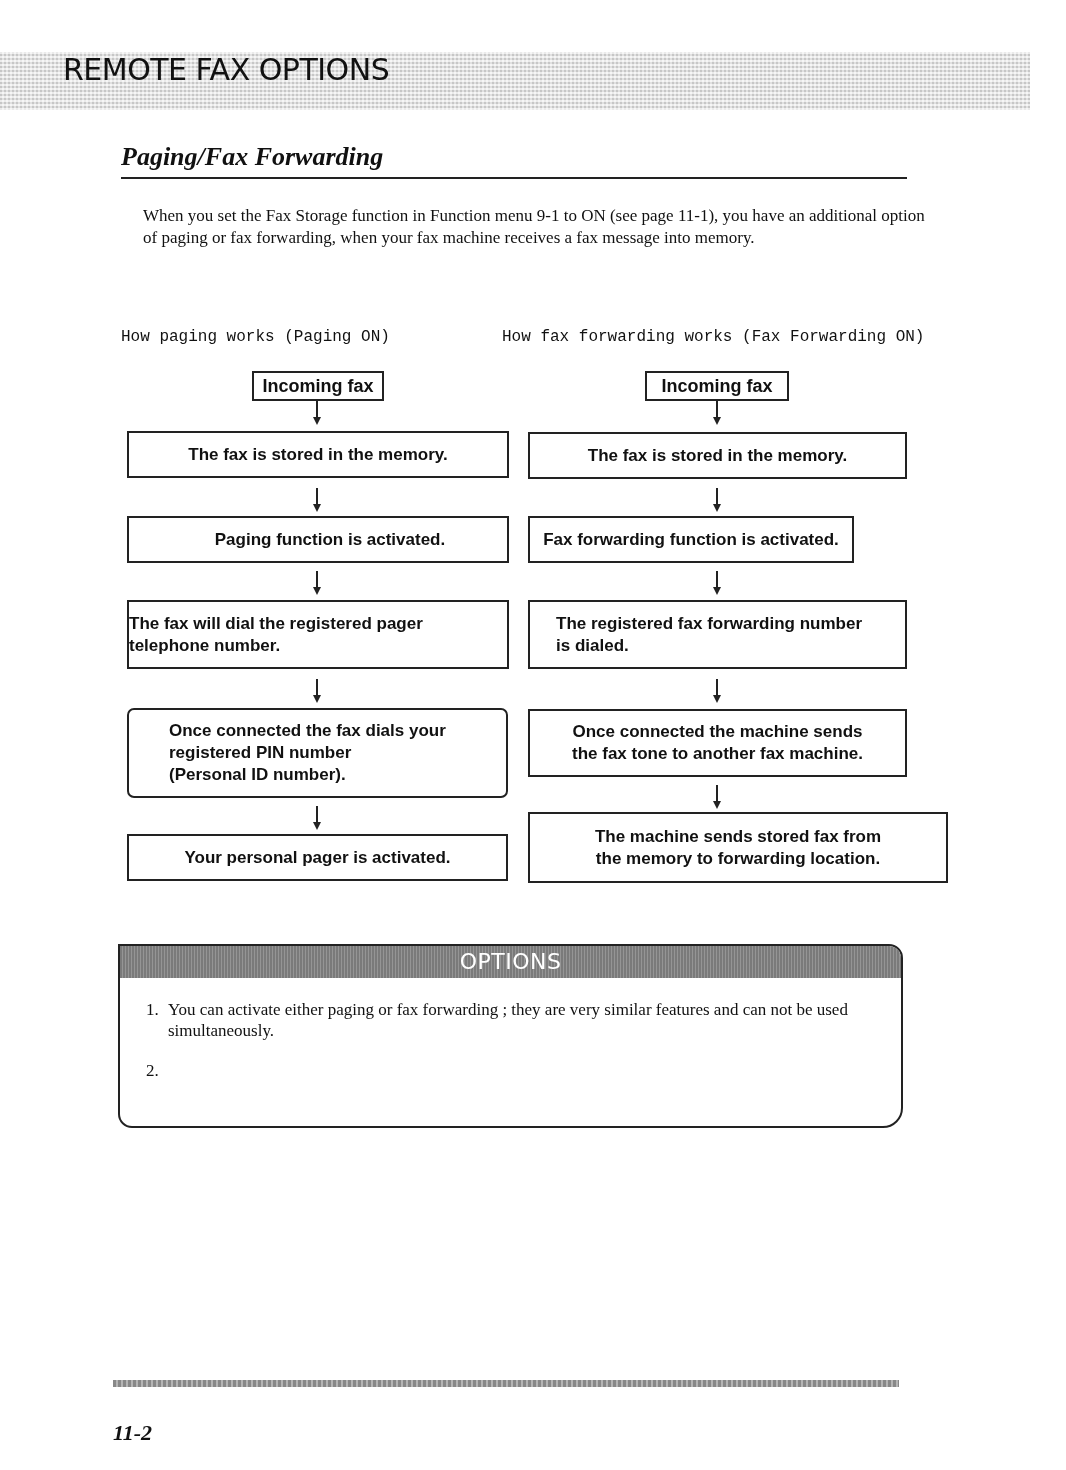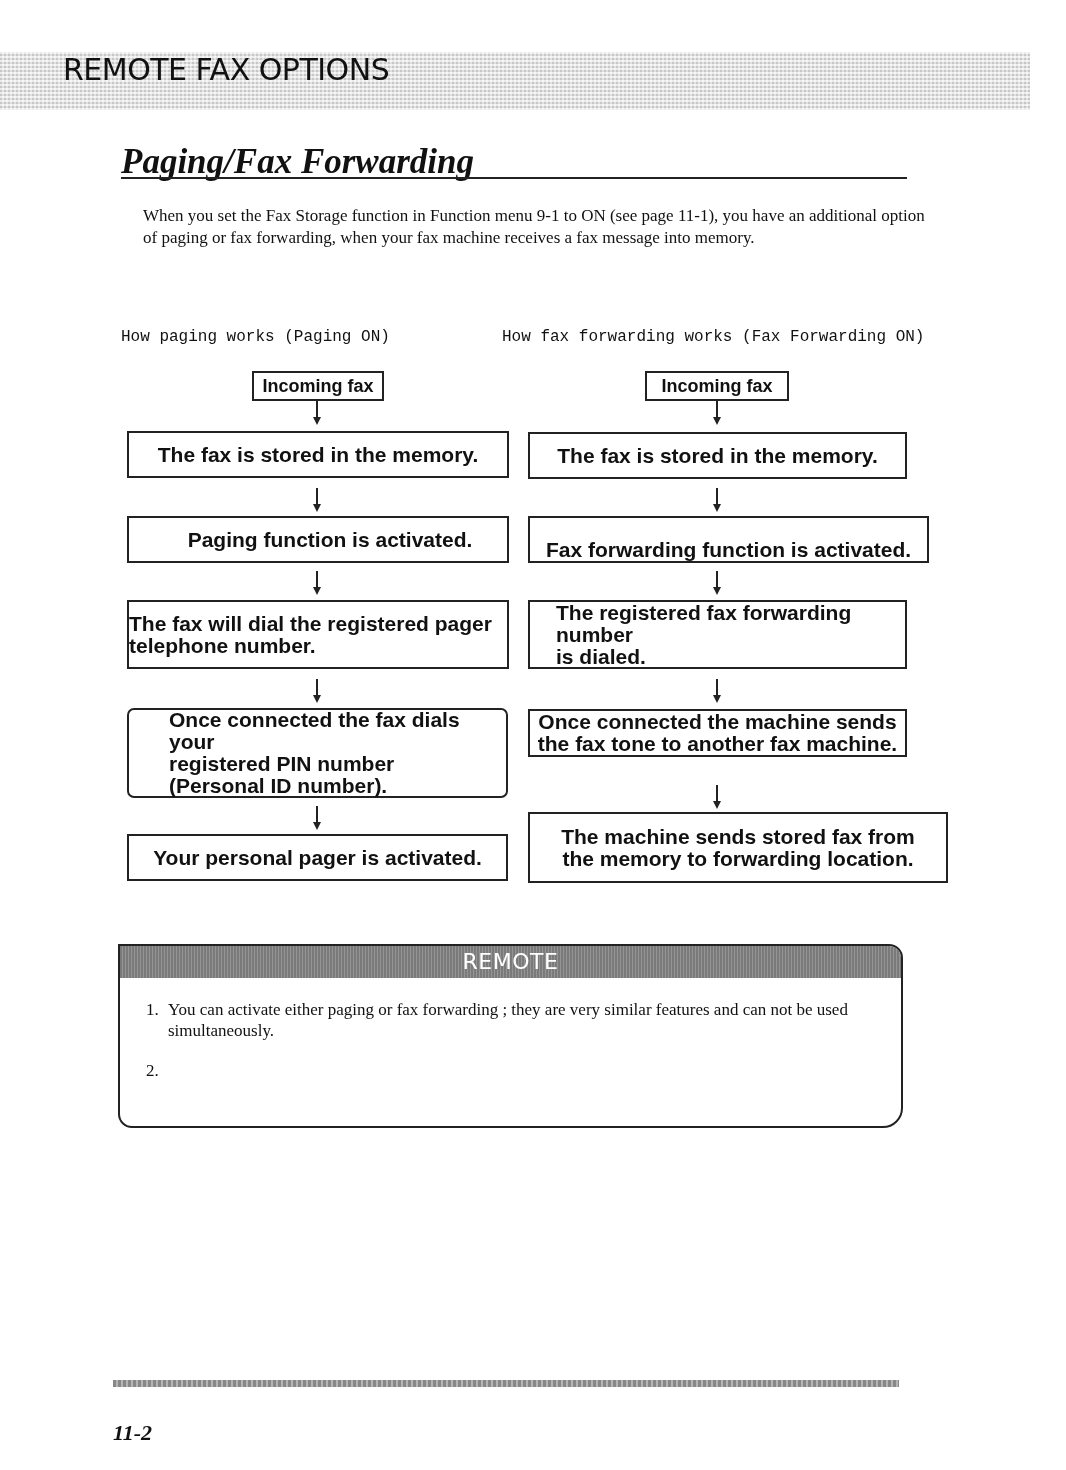--- a/index.html
+++ b/index.html
@@ -5,27 +5,27 @@
   html, body { margin:0; padding:0; background:#fff; }
   body { width:1066px; height:1470px; position:relative; overflow:hidden; color:#111; }
   .banner { position:absolute; left:0; top:52px; width:1030px; height:58px;
     background: repeating-linear-gradient(90deg, #cfcfcf 0 2px, #ececec 2px 4px),
                 #ddd; opacity:0.95; }
   .banner::after { content:""; position:absolute; inset:0;
     background: repeating-linear-gradient(0deg, rgba(255,255,255,0.55) 0 2px, rgba(0,0,0,0.05) 2px 4px); }
   .banner-title { position:absolute; left:63px; top:52px; font-family:"DejaVu Sans", sans-serif;
     font-size:30px; letter-spacing:-0.5px; color:#111; z-index:2; font-weight:normal; }
   .section-title { position:absolute; left:121px; top:142px; font-family:"Liberation Serif", serif;
-    font-size:35px; font-weight:bold; font-style:italic; }
+    font-size:26px; font-weight:bold; font-style:italic; }
   .section-rule { position:absolute; left:121px; top:177px; width:786px; height:2px; background:#222; }
   .intro { position:absolute; left:121px; top:205px; width:790px; font-family:"Liberation Serif", serif;
     font-size:17px; line-height:22px;margin-left:22px; }
   .col-label { position:absolute; top:328px; font-family:Liberation Mono, monospace; font-size:16px; }
   .box { position:absolute; border:2px solid #222; box-sizing:border-box; font-family:"Liberation Sans", sans-serif;
-    font-weight:bold; font-size:21px; line-height:22px; display:flex; align-items:center; justify-content:center; text-align:center; }
+    font-weight:bold; font-size:17px; line-height:22px; display:flex; align-items:center; justify-content:center; text-align:center; }
   .box.left-align { justify-content:flex-start; text-align:left; }
   .box span { display:block; white-space:pre-line; }
   .arrow { position:absolute; width:12px; height:24px; }
   .arrow::before { content:""; position:absolute; left:5px; top:0; width:2px; height:18px; background:#222; }
   .arrow::after { content:""; position:absolute; left:2px; top:16px; border-left:4px solid transparent;
     border-right:4px solid transparent; border-top:8px solid #222; }
   .notice { position:absolute; left:118px; top:944px; width:785px; height:184px; border:2px solid #222;
     border-radius:0 14px 20px 14px; box-sizing:border-box; }
   .notice-bar { position:absolute; left:0; top:0; right:0; height:32px;
     background: repeating-linear-gradient(90deg, #7a7a7a 0 2px, #959595 2px 3px); border-radius:0 12px 0 0; }
@@ -81,42 +81,42 @@
 <div class="col-label" style="left:502px;">How fax forwarding works (Fax Forwarding ON)</div>
 
 <div class="box" style="left:645px;top:371px;width:144px;height:30px;font-size:18px;">
     <span>Incoming fax</span>
   </div>
 <div class="arrow" style="left:711px;top:401px;"></div>
 <div class="box" style="left:528px;top:432px;width:379px;height:47px;">
     <span>The fax is stored in the memory.</span>
   </div>
 <div class="arrow" style="left:711px;top:488px;"></div>
-<div class="box" style="left:528px;top:516px;width:401px;height:47px;align-items:flex-end;">
+<div class="box" style="left:528px;top:516px;width:326px;height:47px;">
     <span>Fax forwarding function is activated.</span>
   </div>
 <div class="arrow" style="left:711px;top:571px;"></div>
 <div class="box left-align" style="left:528px;top:600px;width:379px;height:69px;padding-left:26px;">
     <span>The registered fax forwarding number
 is dialed.</span>
   </div>
 <div class="arrow" style="left:711px;top:679px;"></div>
-<div class="box" style="left:528px;top:709px;width:379px;height:48px;">
+<div class="box" style="left:528px;top:709px;width:379px;height:68px;">
     <span>Once connected the machine sends
 the fax tone to another fax machine.</span>
   </div>
 <div class="arrow" style="left:711px;top:785px;"></div>
 <div class="box" style="left:528px;top:812px;width:420px;height:71px;">
     <span>The machine sends stored fax from
 the memory to forwarding location.</span>
   </div>
 
 <div class="notice">
   <div class="notice-bar"></div>
-  <div class="notice-title">REMOTE</div>
+  <div class="notice-title">OPTIONS</div>
   <div class="notice-item" style="top:53px;">
     <span class="notice-num">1.</span>
     <span>You can activate either paging or fax forwarding ; they are very similar features and can not be used simultaneously.</span>
   </div>
   <div class="notice-item" style="top:114px;">
     <span class="notice-num">2.</span>
   </div>
 </div>
 
 <div class="footer-rule"></div>

